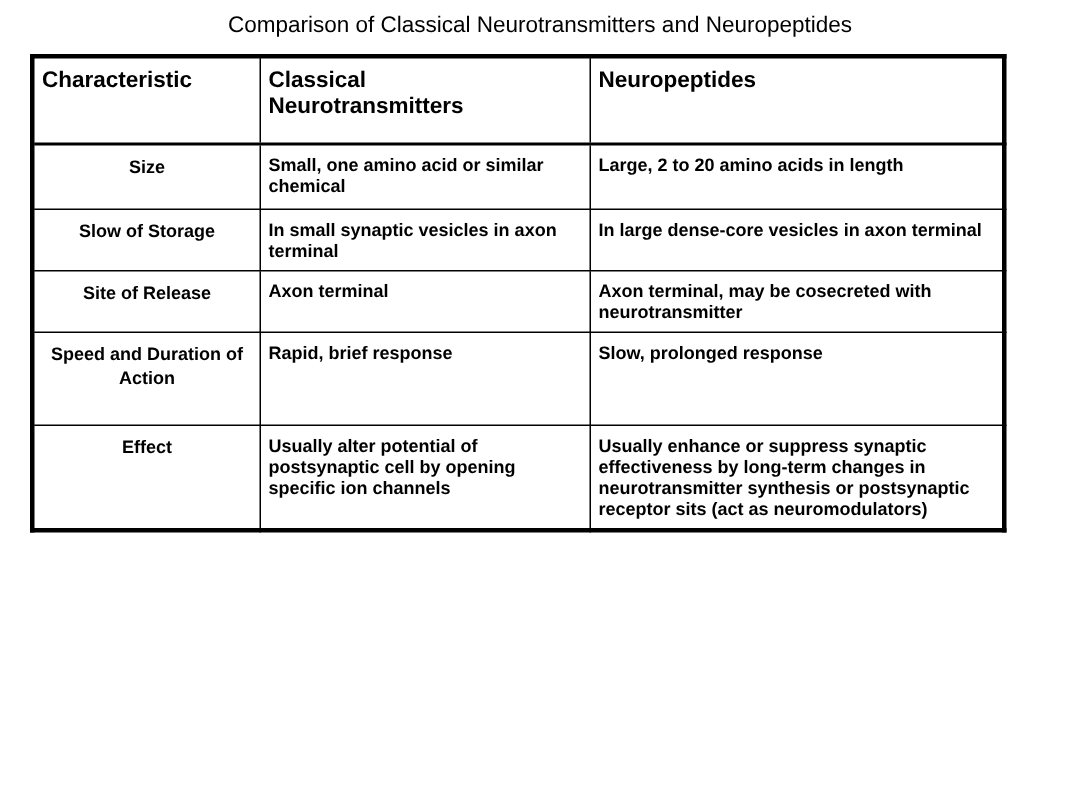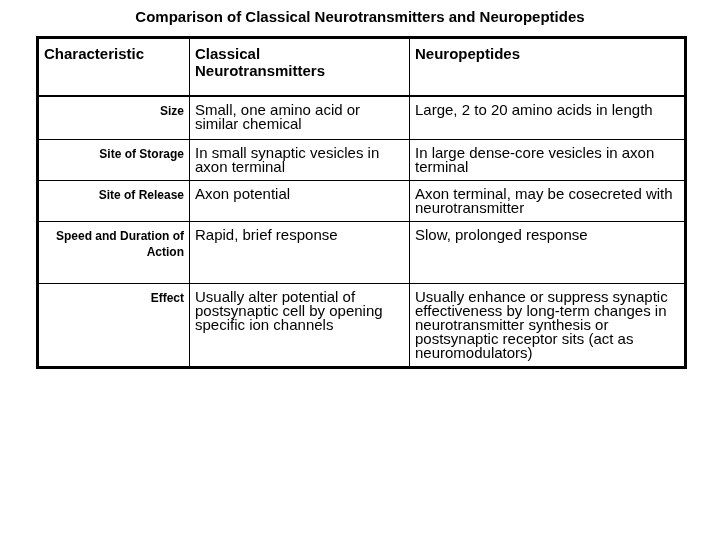--- a/index.html
+++ b/index.html
@@ -20,28 +20,28 @@
     height: 540px;
     background: #ffffff;
   }
   .page-title {
     position: absolute;
     left: 0;
     top: 8px;
     width: 720px;
     text-align: center;
     font-size: 15px;
-    font-weight: bold;
+    font-weight: normal;
     color: #000000;
     letter-spacing: 0px;
     line-height: 18px;
   }
   .table-wrap {
     position: absolute;
-    left: 36px;
+    left: 20px;
     top: 36px;
     width: 648px;
   }
   table.compare {
     border-collapse: collapse;
     width: 648px;
     table-layout: fixed;
     border: 3px solid #000000;
     background: #ffffff;
   }
@@ -68,26 +68,26 @@
     text-align: left;
   }
   .hdr-row { height: 58px; }
 
   
   .rowlabel {
     font-size: 12px;
     font-weight: bold;
     line-height: 16px;
     padding: 6px 5px 6px 5px;
-    text-align: right;
+    text-align: center;
   }
   
   .cell {
-    font-size: 15px;
-    font-weight: normal;
+    font-size: 12px;
+    font-weight: bold;
     line-height: 14px;
     padding: 6px 6px 6px 5px;
     text-align: left;
   }
   .r-size { height: 44px; }
   .r-syn  { height: 58px; }
   .r-stor { height: 40px; }
   .r-rel  { height: 40px; }
   .r-speed{ height: 62px; margin-left: 40px; }
   .r-act  { height: 70px; }
@@ -117,28 +117,28 @@
       <tbody>
 
         <tr class="r-size">
           <td class="rowlabel">Size</td>
           <td class="cell">Small, one amino acid or similar chemical</td>
           <td class="cell">Large, 2 to 20 amino acids in length</td>
         </tr>
 
 
         <tr class="r-stor">
-          <td class="rowlabel">Site of Storage</td>
+          <td class="rowlabel">Slow of Storage</td>
           <td class="cell">In small synaptic vesicles in axon terminal</td>
           <td class="cell">In large dense-core vesicles in axon terminal</td>
         </tr>
 
         <tr class="r-rel">
           <td class="rowlabel">Site of Release</td>
-          <td class="cell">Axon potential</td>
+          <td class="cell">Axon terminal</td>
           <td class="cell">Axon terminal, may be cosecreted with neurotransmitter</td>
         </tr>
 
         <tr class="r-speed">
           <td class="rowlabel">Speed and Duration of Action</td>
           <td class="cell">Rapid, brief response</td>
           <td class="cell">Slow, prolonged response</td>
         </tr>
 
 

